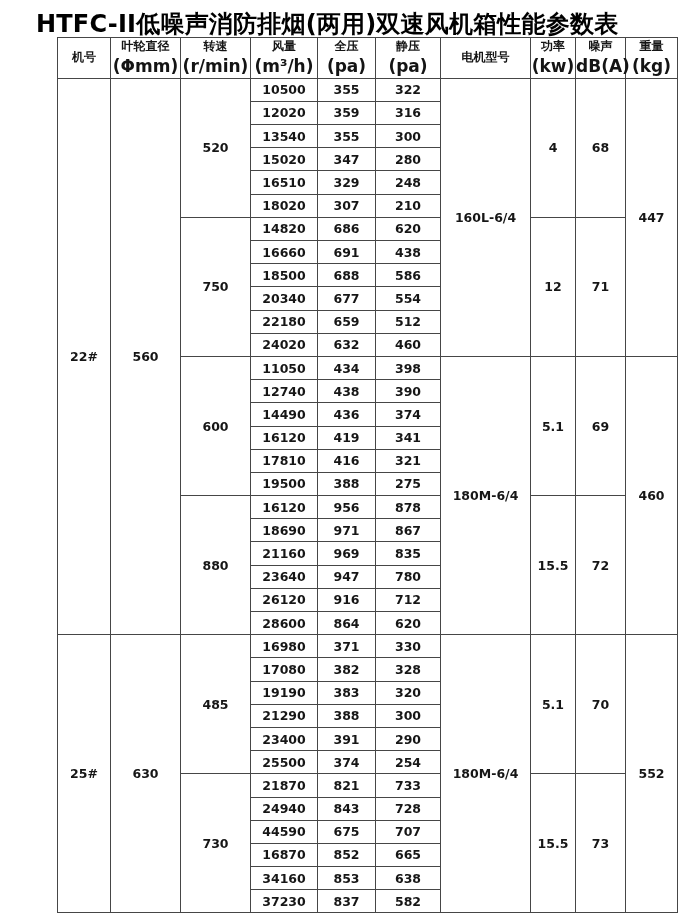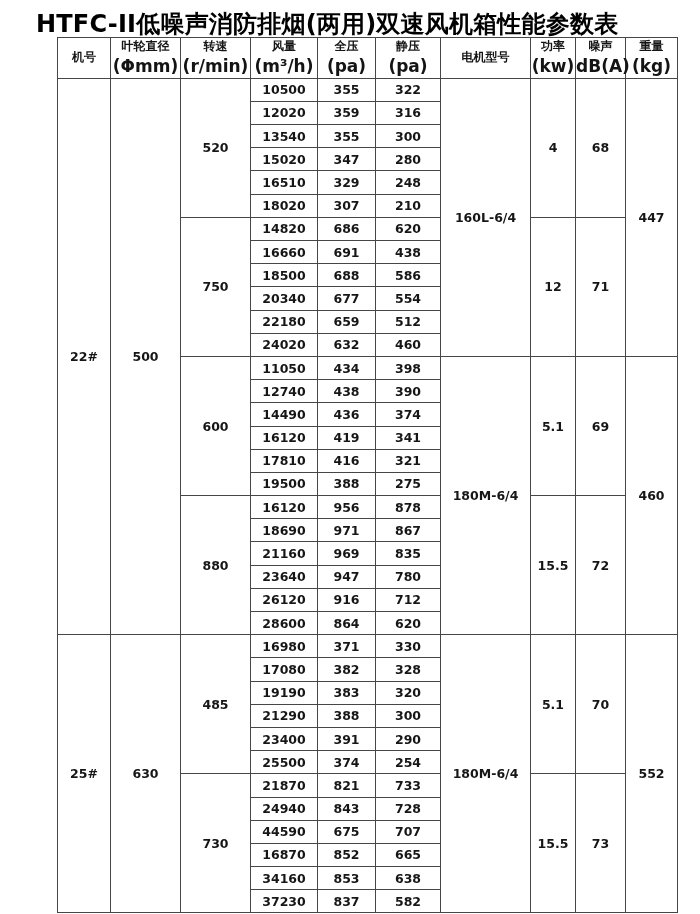--- a/index.html
+++ b/index.html
@@ -77,21 +77,21 @@
       <th><span>静压</span><span class="hdr-sub">(pa)</span></th>
       <th><span>电机型号</span></th>
       <th><span>功率</span><span class="hdr-sub">(kw)</span></th>
       <th><span>噪声</span><span class="hdr-sub">dB(A)</span></th>
       <th><span>重量</span><span class="hdr-sub">(kg)</span></th>
     </tr>
   </thead>
   <tbody>
       <tr>
         <td rowspan="24">22#</td>
-        <td rowspan="24">500</td>
+        <td rowspan="24">560</td>
         <td rowspan="6">520</td>
         <td>10500</td>
         <td>355</td>
         <td>322</td>
         <td rowspan="12">160L-6/4</td>
         <td rowspan="6">4</td>
         <td rowspan="6">68</td>
         <td rowspan="12">447</td>
       </tr>
       <tr>

